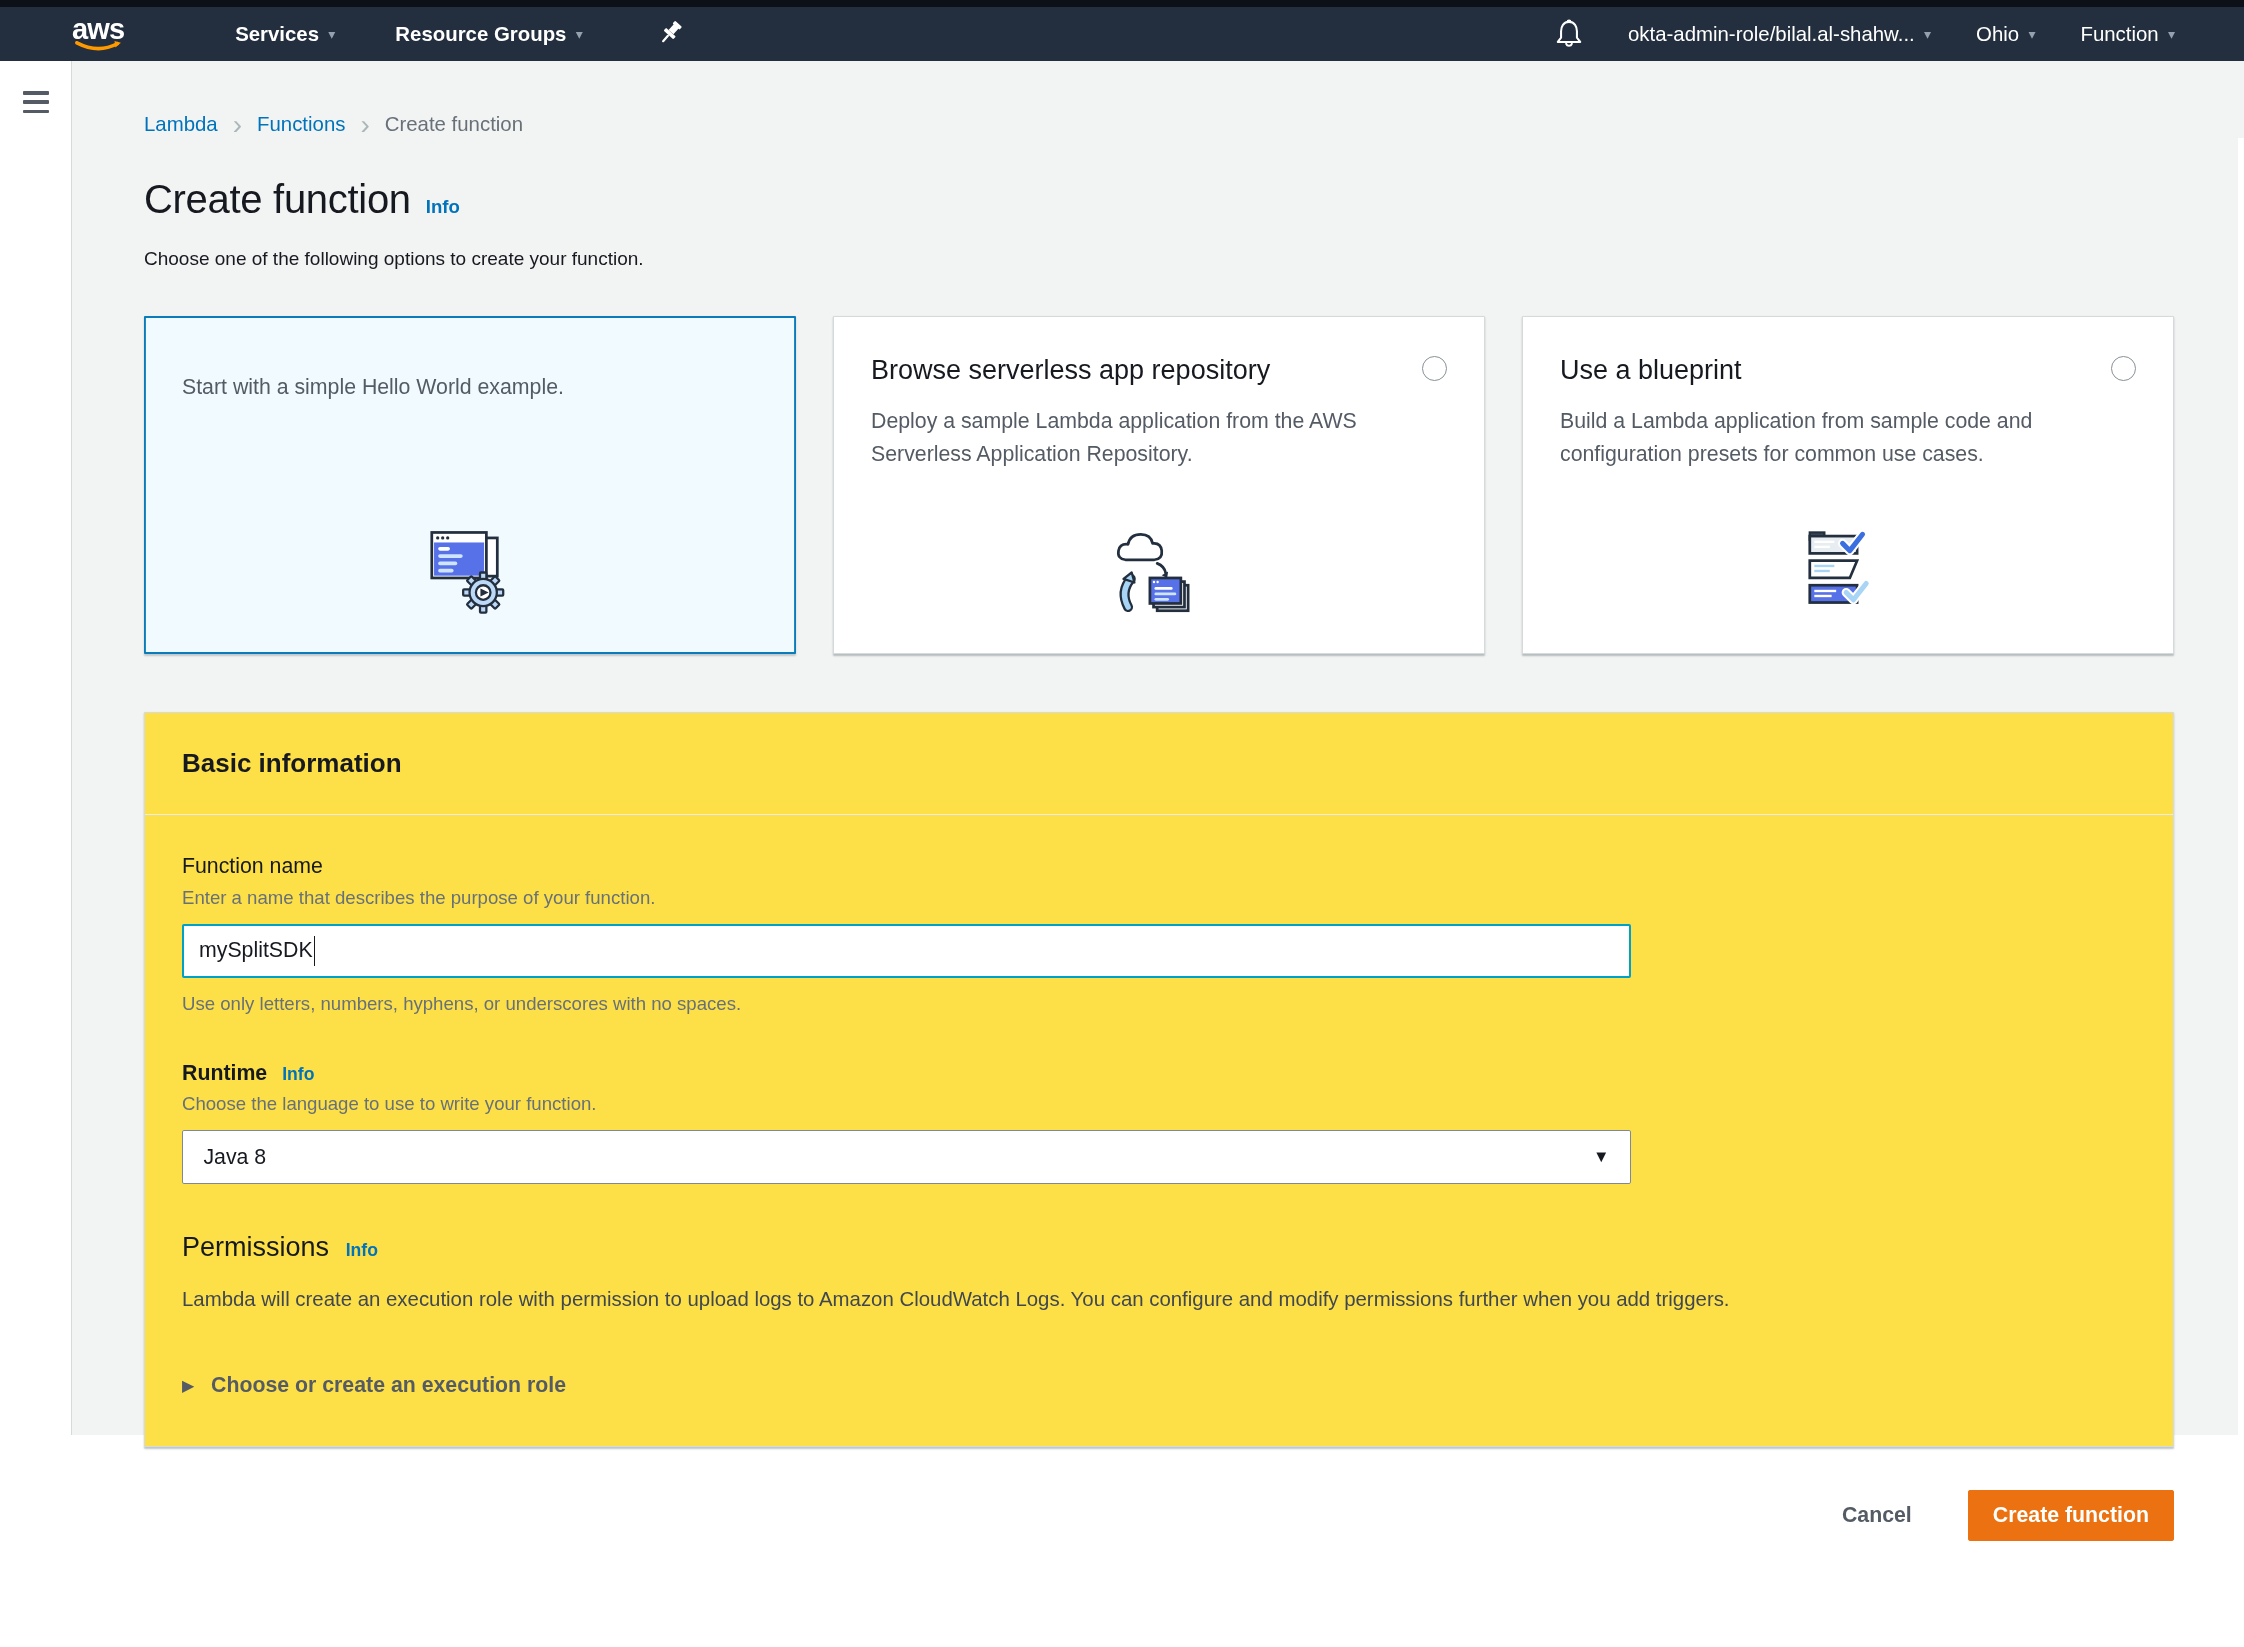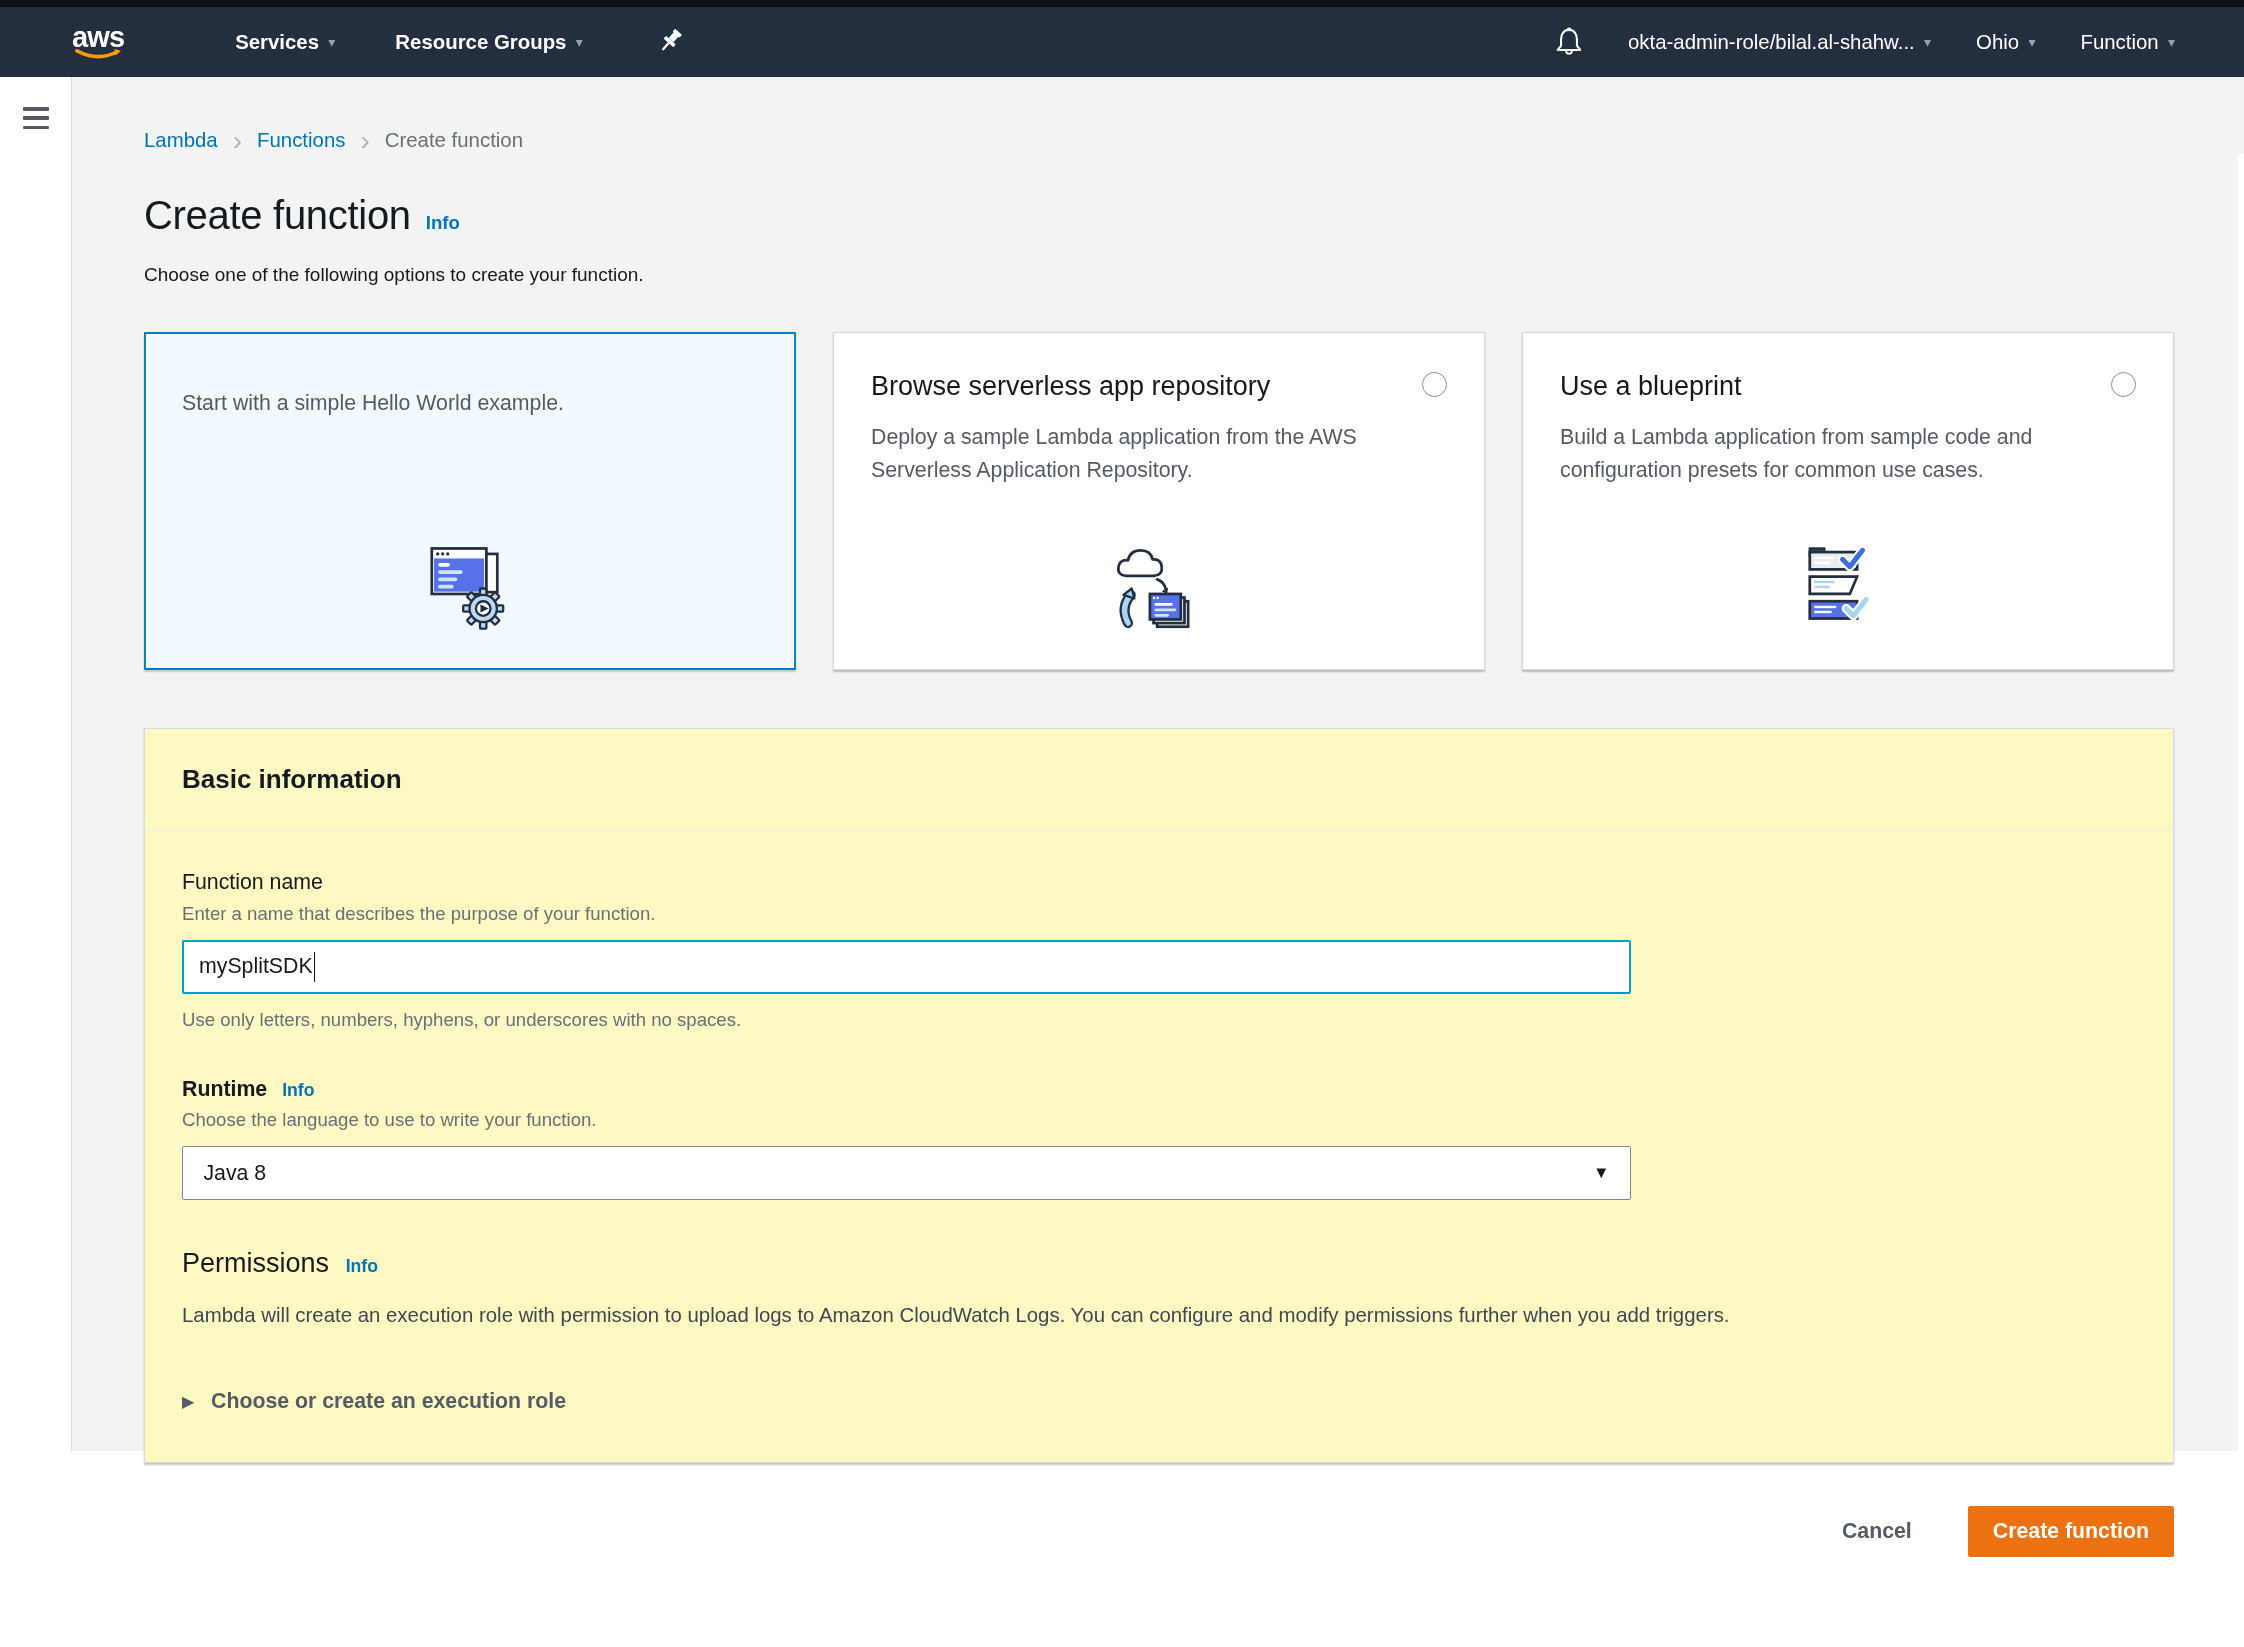--- a/index.html
+++ b/index.html
@@ -1,21 +1,21 @@
 <!DOCTYPE html>
 <html style="font-size:15px"><head>
 <meta charset="utf-8">
 <style>
   * { margin:0; padding:0; box-sizing:border-box; }
   html,body { width:2245px; height:1647px; overflow:hidden; background:#fff;
     font-family:"Liberation Sans", sans-serif; color:#16191f; }
 
   
   .top-strip { height:7.4px; background:#0d1117; }
-  .navbar { height:70px; background:#232f3e; display:flex; align-items:center; color:#fff; font-size:20.4px; }
+  .navbar { height:54px; background:#232f3e; display:flex; align-items:center; color:#fff; font-size:20.4px; }
   .nav-left { display:flex; align-items:center; }
   .logo { margin-left:72px; display:flex; flex-direction:column; align-items:center; cursor:pointer; }
   .logo-text { font-size:29px; font-weight:bold; letter-spacing:-0.9px; line-height:24px; }
   .nav-item { display:flex; align-items:center; gap:9.3px; cursor:pointer; }
   .nav-item .lbl { font-weight:bold; }
   .caret { font-size:14px; color:#95a0ae; }
   .svc { margin-left:111px; }
   .rg { margin-left:60px; }
   .pin-wrap { margin-left:74px; cursor:pointer; display:flex; align-items:center; }
   .nav-right { margin-left:auto; display:flex; align-items:center; margin-right:70px; }
@@ -51,21 +51,21 @@
   .card.selected { background:#f1faff; border:0.9px solid #0a7cba; box-shadow:inset 0 0 0 0.9px #0a7cba, 0 1.9px 1.9px rgba(0,28,36,.2); }
   .card-top { display:flex; align-items:flex-start; justify-content:space-between; gap:18.6px; }
   .card-title { font-size:27px; font-weight:500; color:#16191f; line-height:1.25; }
   .radio { width:25px; height:25px; border-radius:50%; flex:0 0 25px; margin-top:1.9px;
            border:1.9px solid #879196; background:#fff; cursor:pointer; }
   .radio.checked { border:7.4px solid #0a7cba; }
   .card-desc { margin-top:16.7px; font-size:21.3px; color:#545b64; line-height:1.55; }
   .card-icon { margin-top:auto; height:91px; }
 
   
-  .panel { margin-top:58px; background:#fef9c3; border:0.9px solid #d5dbdb; border-radius:0.9px;
+  .panel { margin-top:58px; background:#fde047; border:0.9px solid #d5dbdb; border-radius:0.9px;
            box-shadow:0 1.9px 1.9px rgba(0,28,36,.25); }
   .panel-header { padding:35px 37px; border-bottom:0.9px solid #eaeded; }
   .panel-title { font-size:26px; font-weight:bold; }
   .panel-body { padding:39px 37px 48px 37px; }
   .field-label { font-size:21.3px; color:#16191f; }
   .field-desc { margin-top:7.4px; font-size:18.6px; color:#687078; }
   .text-input { margin-top:15px; width:1449px; height:54px; background:#fff; border:2.8px solid #00a1c9;
                 border-radius:1.9px; display:flex; align-items:center; padding:0 15px; font-size:21.3px; cursor:text; }
   .input-caret { display:inline-block; width:1.9px; height:30px; background:#16191f; margin-left:0.9px; }
   .constraint { margin-top:15px; font-size:18.6px; color:#687078; }

